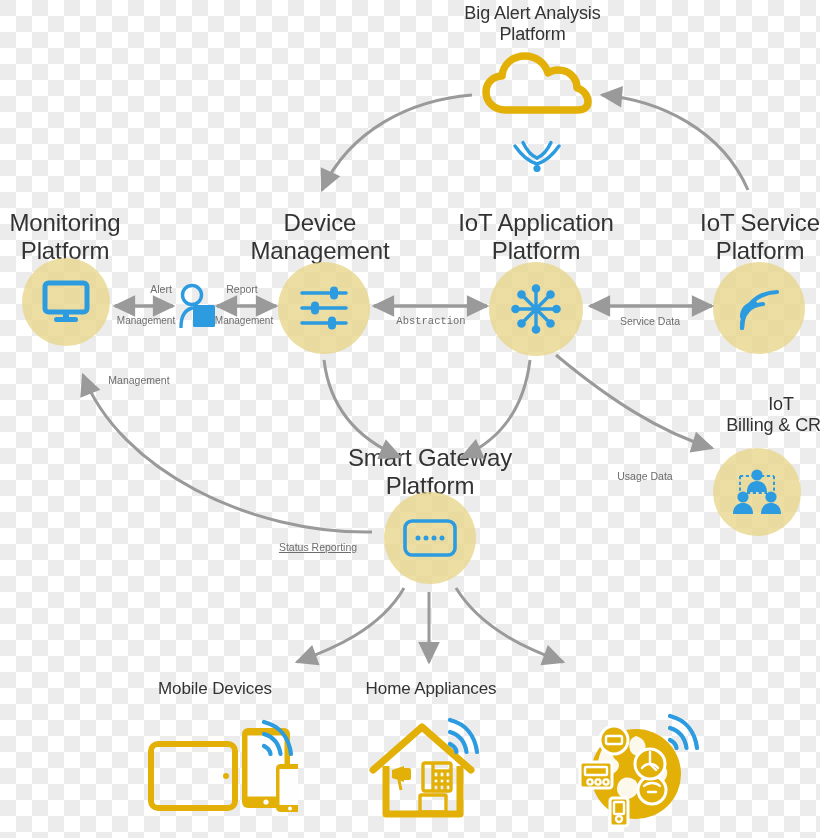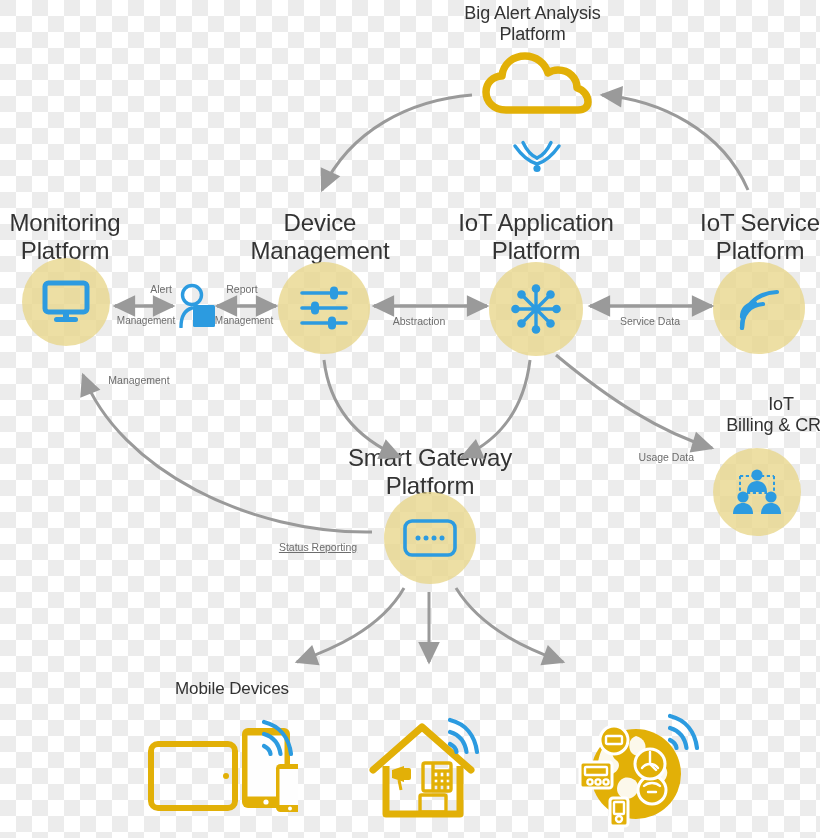--- a/index.html
+++ b/index.html
@@ -96,32 +96,33 @@
 
   <div class="ttl" style="left:690px;top:209px;width:140px;">IoT Service
 Platform</div>
 
   <div class="ttl big" style="left:710px;top:394px;width:142px;font-weight:400;">IoT
 Billing &amp; CRM</div>
 
   <div class="ttl" style="left:340px;top:444px;width:180px;">Smart Gateway
 Platform</div>
 
-  <div class="ttl bot" style="left:152px;top:679px;width:160px;">Mobile Devices</div>
-
+  <div class="ttl bot" style="left:135px;top:679px;width:160px;">Mobile Devices</div>
+
+  <div class="ttl bot" style="left:345px;top:679px;width:172px;">Home Appliances</div>
 
 
   <div class="elabel" style="left:131px;top:283px;width:60px;">Alert</div>
   <div class="elabel sm" style="left:106px;top:315px;width:80px;">Management</div>
   <div class="elabel" style="left:212px;top:283px;width:60px;">Report</div>
   <div class="elabel sm" style="left:204px;top:315px;width:80px;">Management</div>
 
-  <div class="elabel" style="left:373px;top:315px;width:92px;">Abstraction</div>
+  <div class="elabel" style="left:385px;top:315px;width:92px;font-family:Liberation Mono, monospace;">Abstraction</div>
   <div class="elabel" style="left:600px;top:315px;width:100px;">Service Data</div>
-  <div class="elabel" style="left:596px;top:451px;width:98px;text-align:right;">Usage Data</div>
+  <div class="elabel" style="left:596px;top:470px;width:98px;">Usage Data</div>
   <div class="elabel" style="left:262px;top:541px;width:112px;text-decoration:underline;">Status Reporting</div>
   <div class="elabel" style="left:94px;top:374px;width:90px;">Management</div>
 
   <svg class="free-icon" style="left:482px;top:52px;" width="110" height="62" viewBox="0 0 110 62">
     <path d="M24,58 C11,58 4,49 4,40 C4,31 11,24 20,24 C21,12 31,4 43,4
              C54,4 63,11 66,21 C69,19 72,18 76,18 C87,18 95,26 95,36
              C102,38 106,44 106,50 C106,55 102,58 96,58 Z" fill="none" stroke="#E2B007" stroke-width="7.5" stroke-linejoin="round" stroke-linecap="round"></path>
   </svg>
 
   <svg class="free-icon" style="left:512px;top:140px;" width="50" height="34" viewBox="0 0 50 34">

